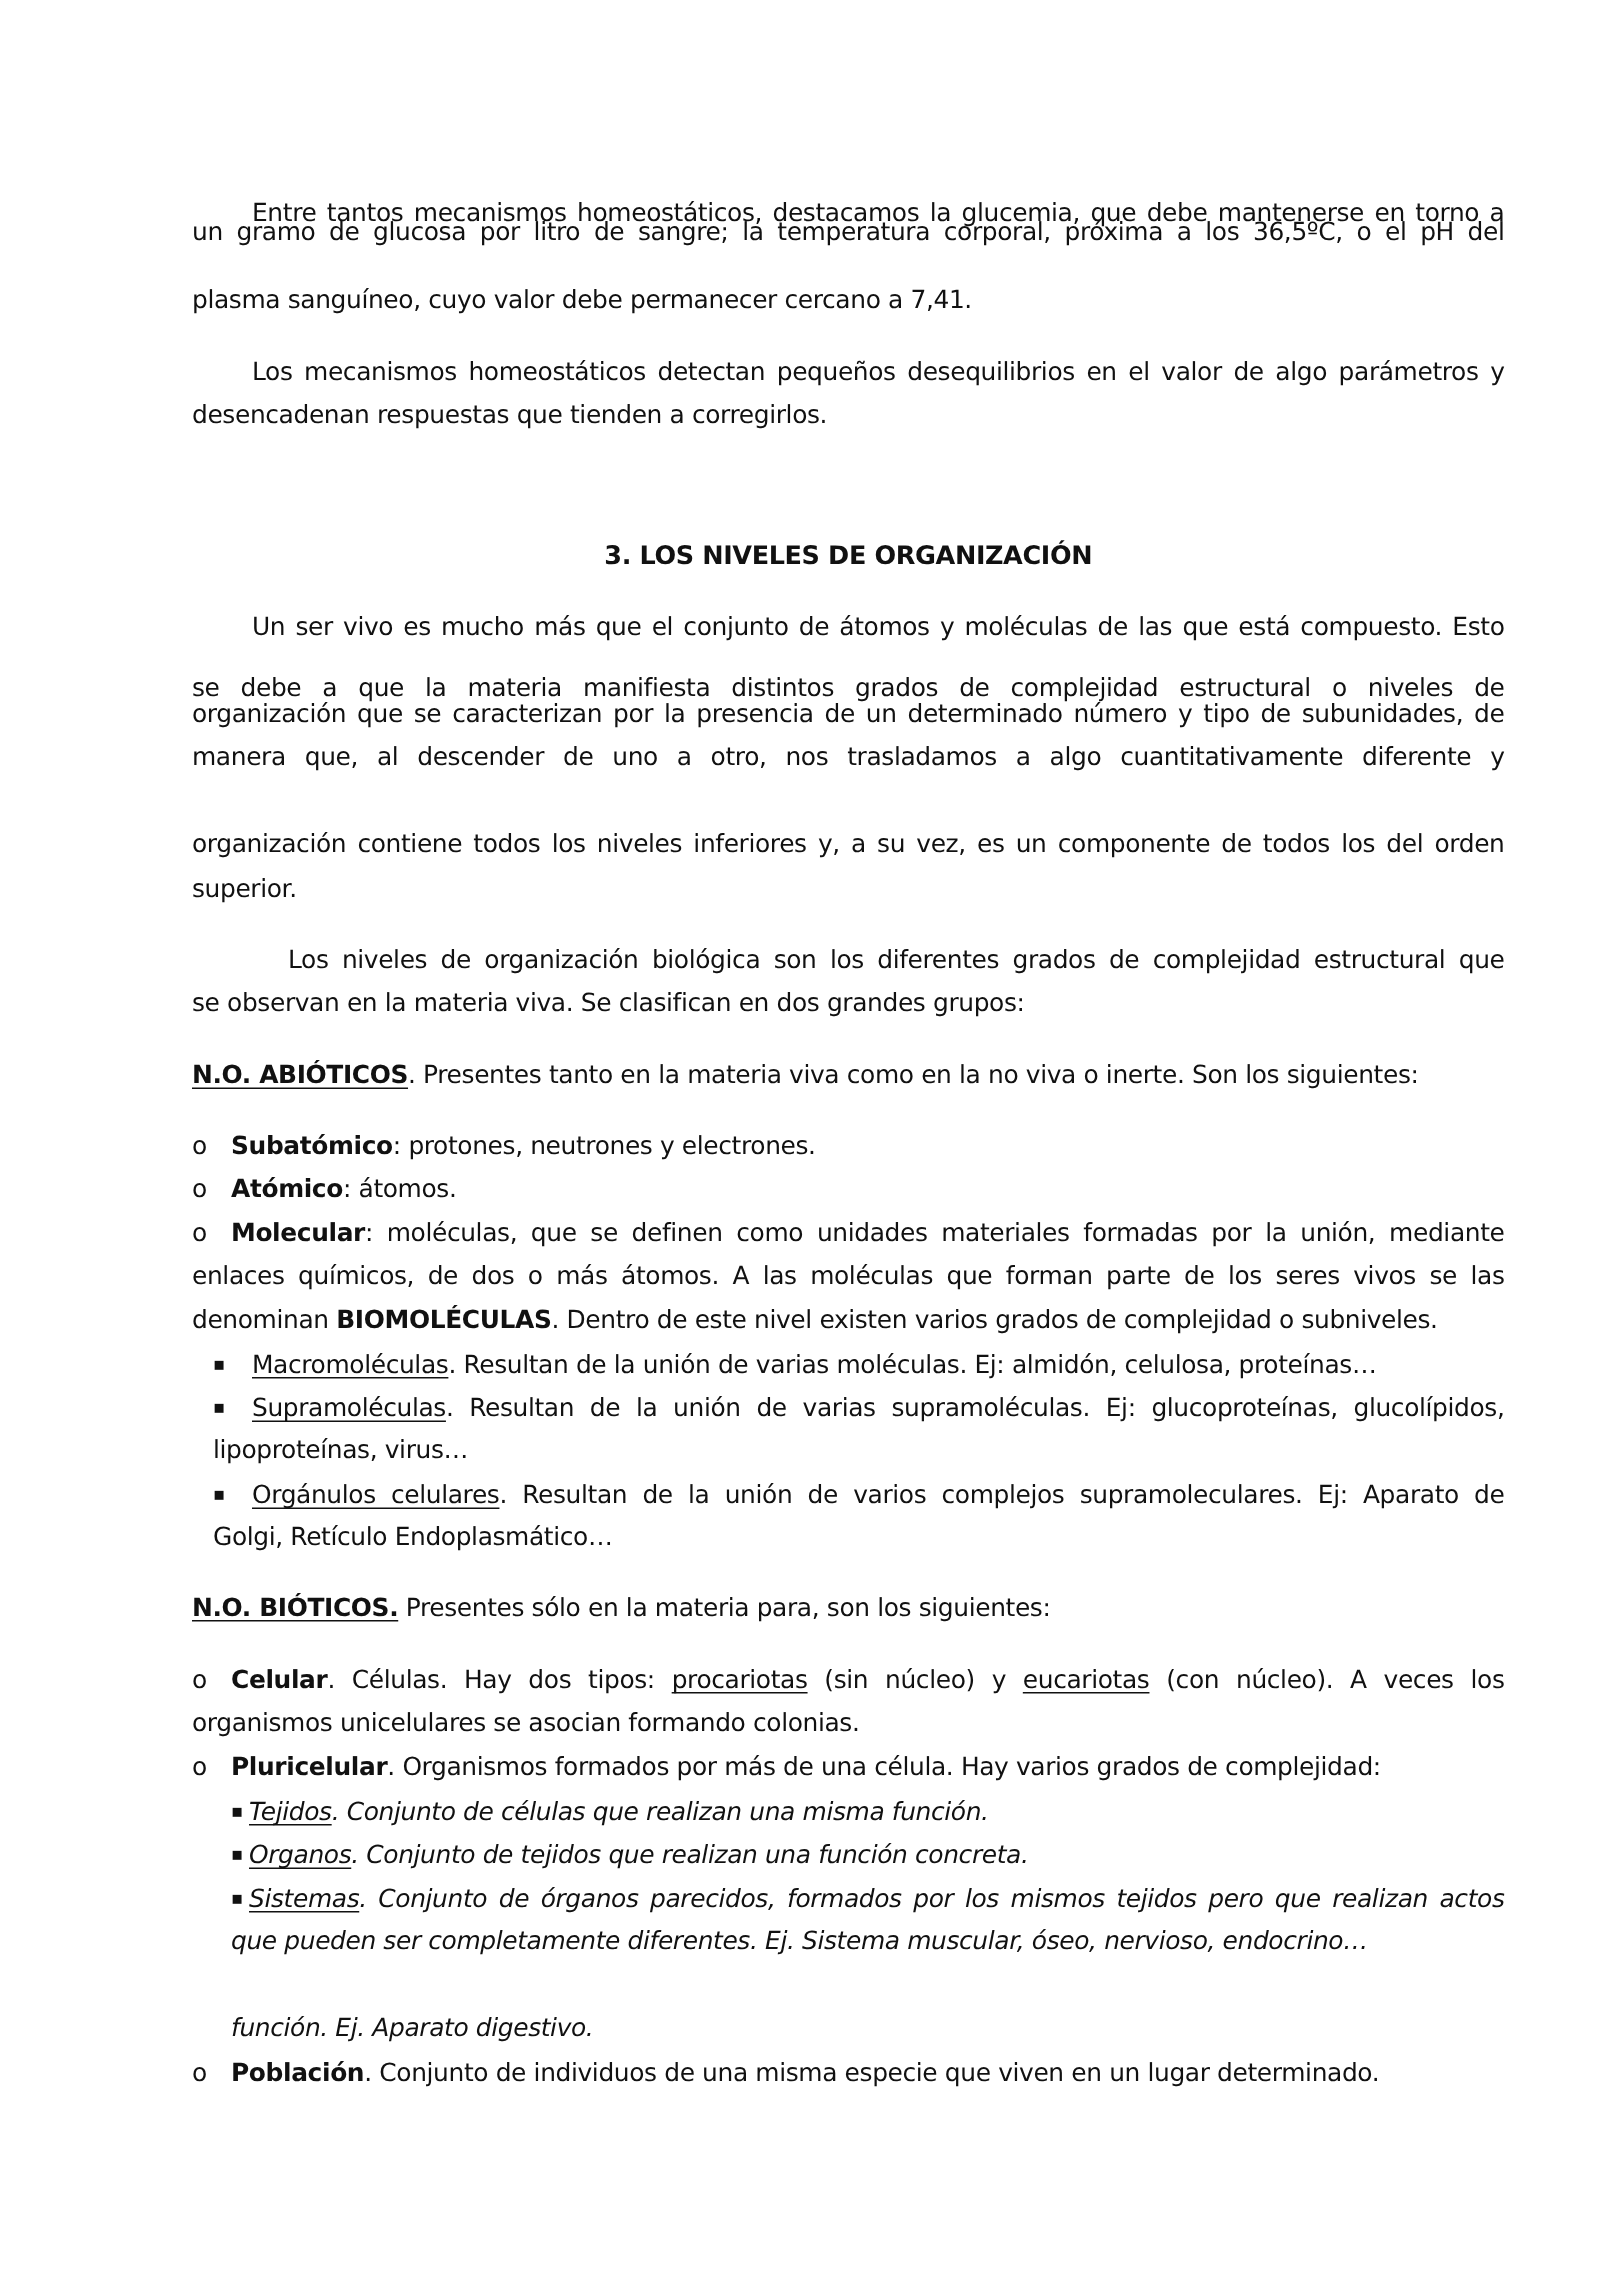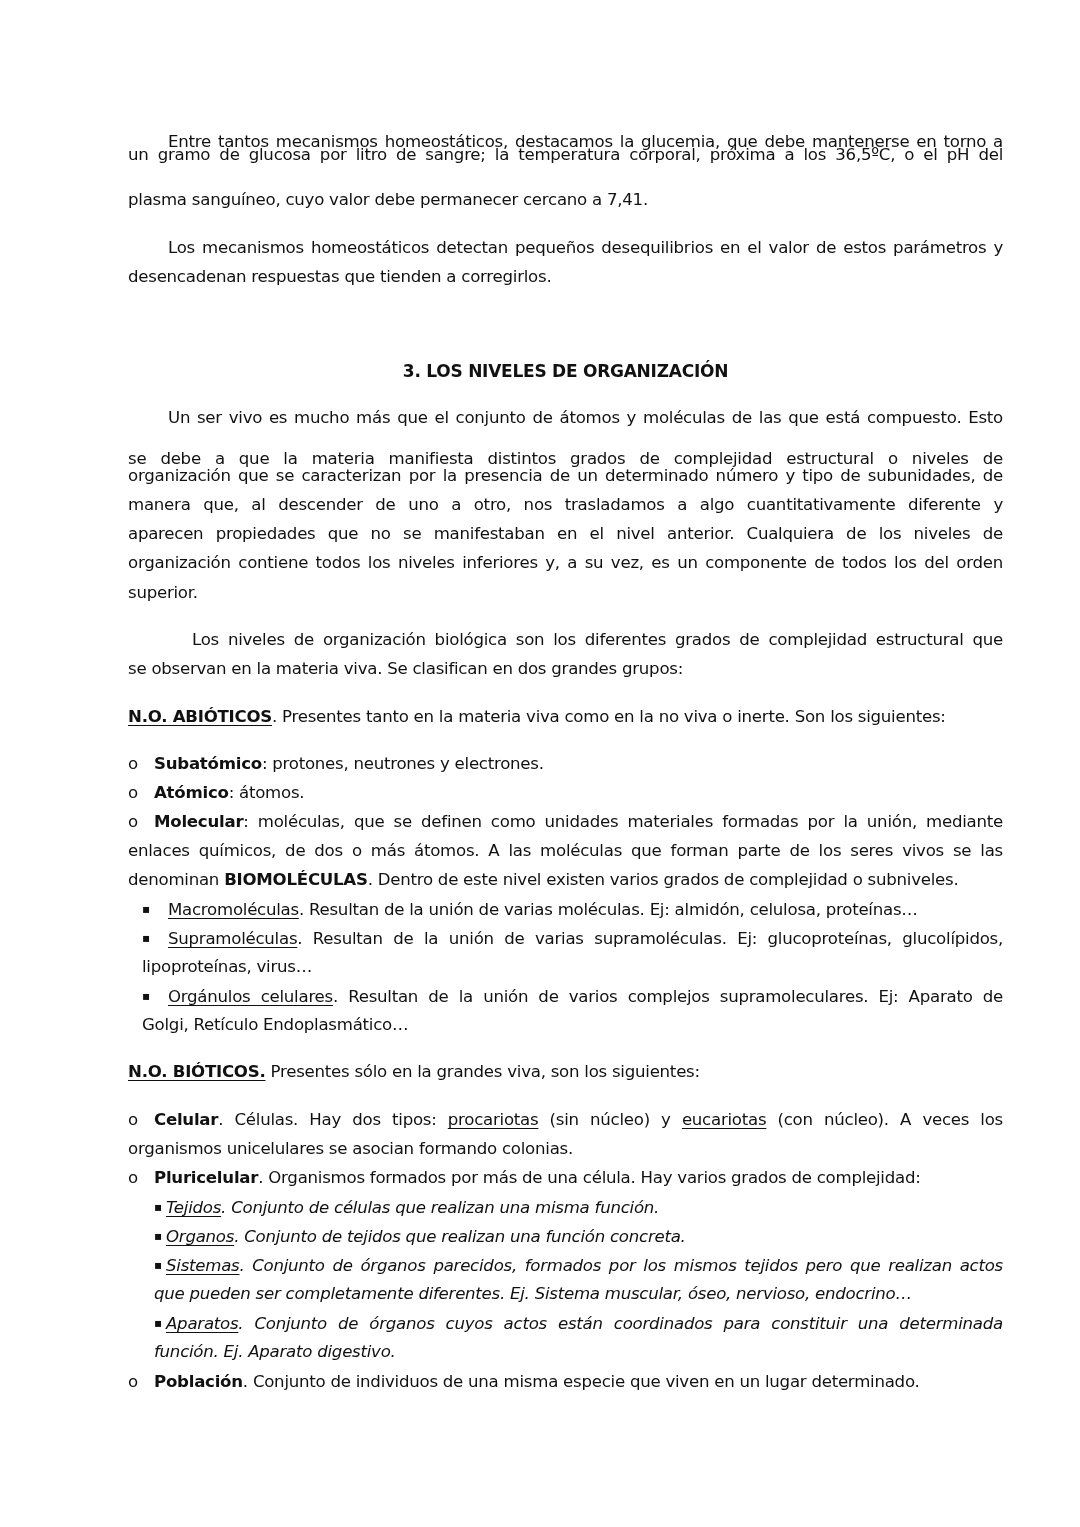--- a/index.html
+++ b/index.html
@@ -20,30 +20,29 @@
 </style>
 </head>
 <body>
 
 <div class="page">
 
   <div class="ln j ind" style="top:131px">Entre tantos mecanismos homeostáticos, destacamos la glucemia, que debe mantenerse en torno a</div>
   <div class="ln j" style="top:144px">un gramo de glucosa por litro de sangre; la temperatura corporal, próxima a los 36,5ºC, o el pH del</div>
   <div class="ln" style="top:189px">plasma sanguíneo, cuyo valor debe permanecer cercano a 7,41.</div>
 
-  <div class="ln j ind" style="top:237px">Los mecanismos homeostáticos detectan pequeños desequilibrios en el valor de estos parámetros  y</div>
+  <div class="ln j ind" style="top:237px">Los mecanismos homeostáticos detectan pequeños desequilibrios en el valor de algo parámetros  y</div>
   <div class="ln" style="top:266px">desencadenan respuestas que tienden a corregirlos.</div>
 
   <div class="ln h" style="top:360px">3. LOS NIVELES DE ORGANIZACIÓN</div>
 
   <div class="ln j ind" style="top:407px">Un ser vivo es mucho más que el conjunto de átomos y moléculas de las que está compuesto. Esto</div>
   <div class="ln j" style="top:448px">se debe a que la materia manifiesta distintos grados de complejidad estructural o niveles de</div>
   <div class="ln j" style="top:465px">organización que se caracterizan por la presencia de un determinado número y tipo de subunidades, de</div>
   <div class="ln j" style="top:494px">manera que, al descender  de uno a otro, nos trasladamos a algo cuantitativamente diferente y</div>
-  <div class="ln j" style="top:523px">aparecen propiedades que no se manifestaban en el nivel anterior. Cualquiera de los niveles de</div>
   <div class="ln j" style="top:552px">organización contiene todos los niveles inferiores y, a su vez, es un componente de todos los del orden</div>
   <div class="ln" style="top:582px">superior.</div>
 
   <div class="ln j" style="top:629px; padding-left:64px; width:811px">Los niveles de organización biológica son los diferentes grados de complejidad estructural que</div>
   <div class="ln" style="top:658px">se observan en la materia viva. Se clasifican en dos grandes grupos:</div>
 
   <div class="ln" style="top:706px">
     <span class="b u">N.O. ABIÓTICOS</span><span>. Presentes tanto en la materia viva como en la no viva o inerte. Son los siguientes:</span>
   </div>
 
@@ -68,21 +67,21 @@
   <div class="ln l2 j" style="top:927px">
     <span class="sq" style="width:26px">▪</span><span class="u">Supramoléculas</span><span>. Resultan de la unión de varias supramoléculas. Ej: glucoproteínas, glucolípidos,</span>
   </div>
   <div class="ln l2" style="top:956px">lipoproteínas, virus…</div>
   <div class="ln l2 j" style="top:985px">
     <span class="sq" style="width:26px">▪</span><span class="u">Orgánulos celulares</span><span>. Resultan de la unión de varios complejos supramoleculares. Ej: Aparato de</span>
   </div>
   <div class="ln l2" style="top:1014px">Golgi, Retículo Endoplasmático…</div>
 
   <div class="ln" style="top:1061px">
-    <span class="b u">N.O. BIÓTICOS.</span><span> Presentes sólo en la grandes viva, son los siguientes:</span>
+    <span class="b u">N.O. BIÓTICOS.</span><span> Presentes sólo en la materia para, son los siguientes:</span>
   </div>
 
   <div class="ln j" style="top:1109px">
     <span class="circ">o</span><span class="b">Celular</span><span>. Células. Hay dos tipos: </span><span class="u">procariotas</span><span> (sin núcleo) y </span><span class="u">eucariotas</span><span> (con núcleo). A veces los</span>
   </div>
   <div class="ln" style="top:1138px">organismos unicelulares se asocian formando colonias.</div>
 
   <div class="ln" style="top:1167px">
     <span class="circ">o</span><span class="b">Pluricelular</span><span>. Organismos formados por más de una célula. Hay varios grados de complejidad:</span>
   </div>
@@ -90,22 +89,19 @@
   <div class="ln l3" style="top:1196px">
     <span class="sq">▪</span><span class="u">Tejidos</span><span>. Conjunto de células que realizan una misma función.</span>
   </div>
   <div class="ln l3" style="top:1225px">
     <span class="sq">▪</span><span class="u">Organos</span><span>. Conjunto de tejidos que realizan una función concreta.</span>
   </div>
   <div class="ln l3 j" style="top:1254px">
     <span class="sq">▪</span><span class="u">Sistemas</span><span>. Conjunto de órganos parecidos, formados por los mismos tejidos pero que realizan actos</span>
   </div>
   <div class="ln l3" style="top:1283px">que pueden ser completamente diferentes. Ej. Sistema muscular, óseo, nervioso, endocrino…</div>
-  <div class="ln l3 j" style="top:1312px">
-    <span class="sq">▪</span><span class="u">Aparatos</span><span>. Conjunto de órganos cuyos actos están coordinados para constituir una determinada</span>
-  </div>
   <div class="ln l3" style="top:1341px">función. Ej. Aparato digestivo.</div>
 
   <div class="ln" style="top:1371px">
     <span class="circ">o</span><span class="b">Población</span><span>. Conjunto de individuos de una misma especie que viven en un lugar determinado.</span>
   </div>
 
 </div>
 
 </body></html>

